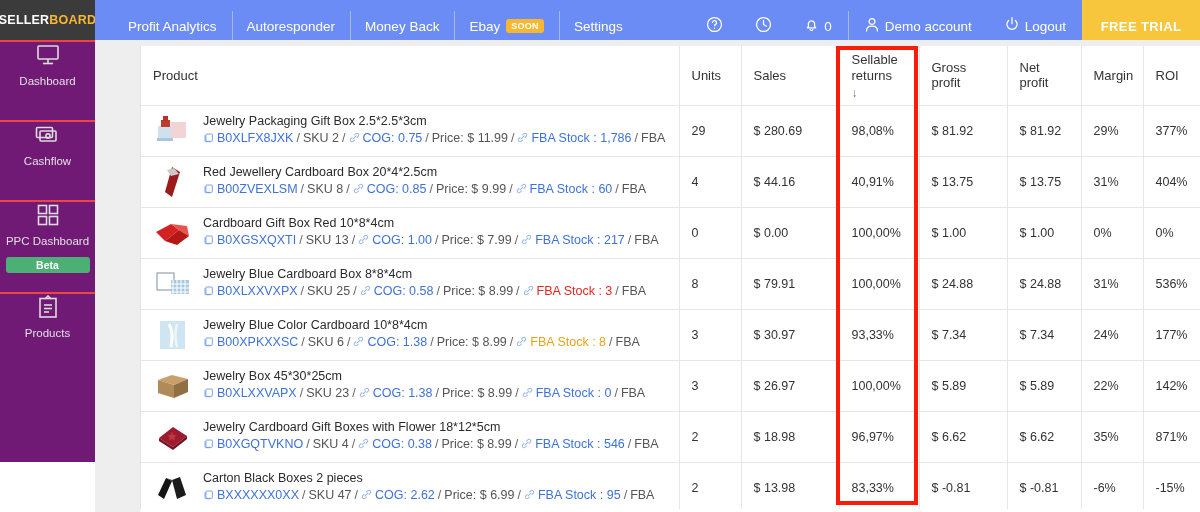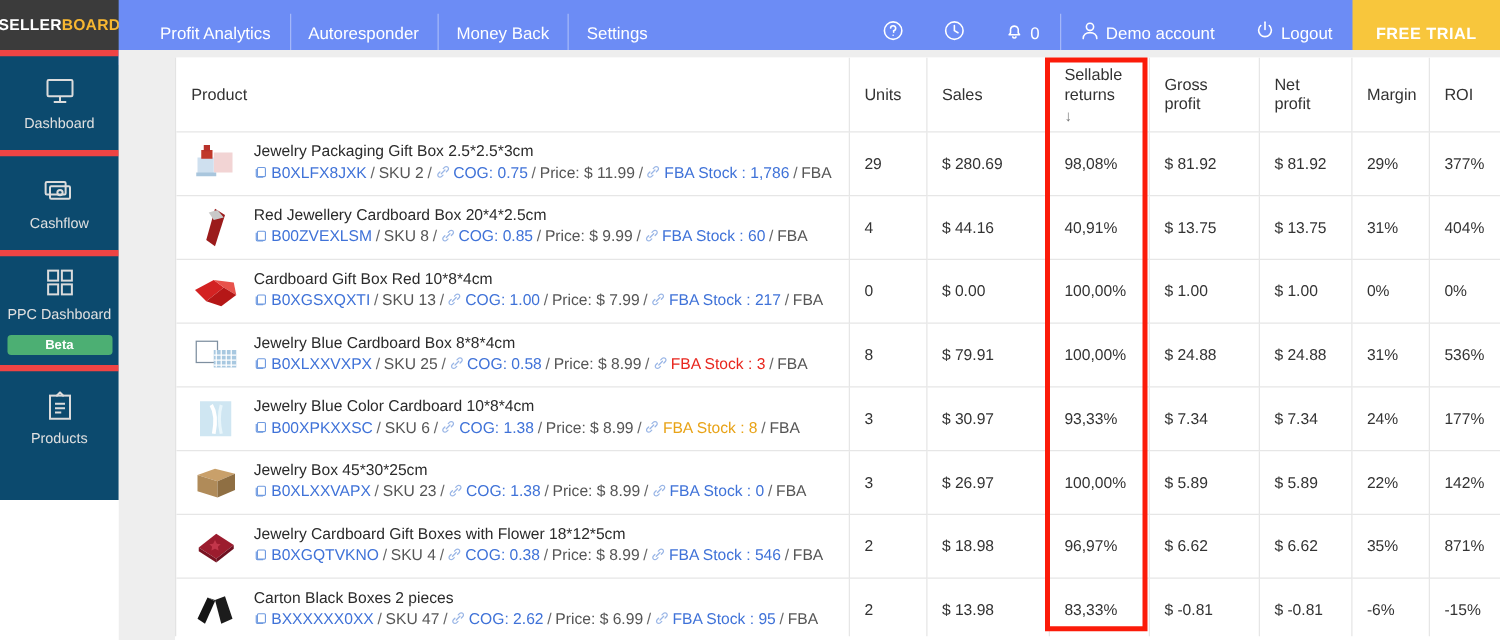--- a/index.html
+++ b/index.html
@@ -7,37 +7,37 @@
     width: 1200px; height: 512px;
     font-family: "Liberation Sans", sans-serif;
     background: #ffffff;
     overflow: hidden;
   }
   .app { position: relative; width: 1200px; height: 512px; }
 
   
   .sidebar {
     position: absolute; left: 0; top: 0;
-    width: 95px; height: 400px;
-    background: #0c4a6e;
+    width: 95px; height: 462px;
+    background: #701a75;
     color: #e8e8e8;
   }
   .brand {
     height: 40px; width: 95px;
     background: #3b3b3b;
     display: flex; align-items: center; justify-content: center;
     font-size: 12.5px; font-weight: bold; letter-spacing: .2px;
   }
   .brand .seller { color: #ffffff; }
   .brand .board  { color: #f7b731; }
   .side-item {
     height: 80px;
-    border-top: 5px solid #ef4444;
+    border-top: 2px solid #ef4444;
     display: flex; flex-direction: column;
-    align-items: center; justify-content: center;
+    align-items: center; 
     gap: 7px;
     cursor: pointer;
   }
   .side-item:first-of-type { border-top: none; }
   .side-label { font-size: 11.5px; color: #e0e0e0; text-align:center; line-height: 1.1; }
   .side-ico { width: 28px; height: 26px; display:flex; align-items:center; justify-content:center; }
   .side-ico svg { stroke: #dcdcdc; fill: none; stroke-width: 1.6; }
   .beta-badge {
     margin-top: 2px;
     background: #4caf73; color: #ffffff;
@@ -242,20 +242,24 @@
   <div class="topnav">
     <div class="nav-links">
       <div class="nav-link active">
         <span>Profit Analytics</span>
       </div>
       <div class="nav-link">
         <span>Autoresponder</span>
       </div>
       <div class="nav-link">
         <span>Money Back</span>
+      </div>
+      <div class="nav-link">
+        <span>Ebay</span>
+        <span class="soon-badge">SOON</span>
       </div>
       <div class="nav-link">
         <span>Settings</span>
       </div>
     </div>
 
     <div class="nav-right">
       <div class="nav-ico">
         <span>
           <svg width="17" height="17" viewBox="0 0 20 20">

